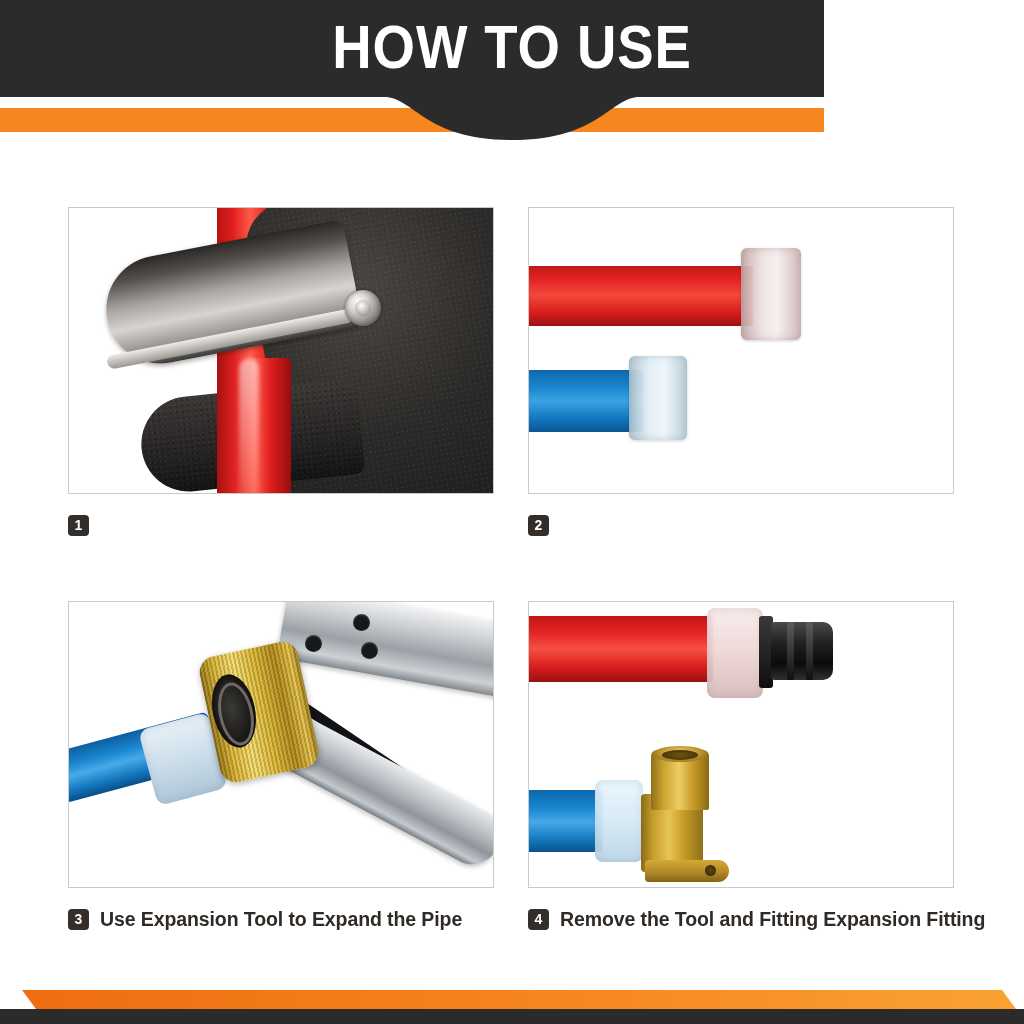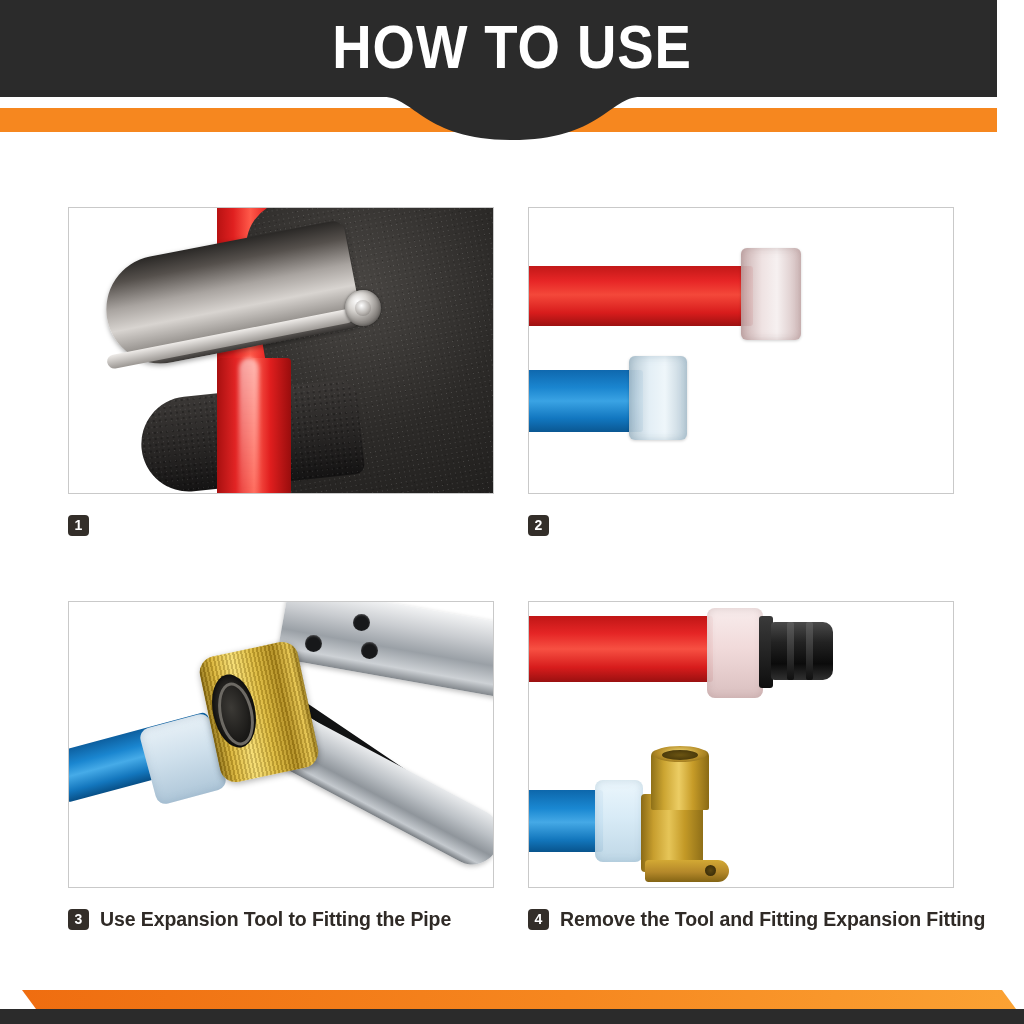--- a/index.html
+++ b/index.html
@@ -17,21 +17,21 @@
     position: relative;
     width: 1024px;
     height: 1024px;
     background: #ffffff;
   }
 
   
   .header-band {
     position: absolute;
     left: 0; top: 0;
-    width: 997px;
+    width: 824px;
     height: 148px;
     overflow: hidden;
   }
   .header-svg { display: block; }
   .header-title {
     position: absolute;
     left: 0; top: 9px;
     width: 1024px;
     text-align: center;
     color: #ffffff;
@@ -497,21 +497,21 @@
           <div class="p3-gold"></div>
           <div class="p3-gold-knurl"></div>
           <div class="p3-gold-bore"></div>
           <div class="p3-gold-ring2"></div>
           <div class="p3-hole1"></div>
           <div class="p3-hole2"></div>
           <div class="p3-hole3"></div>
         </div>
         <div class="caption">
           <div class="badge">3</div>
-          <div class="caption-text">Use Expansion Tool to Fitting the Pipe</div>
+          <div class="caption-text">Use Expansion Tool to Expand the Pipe</div>
         </div>
       </div>
 
       <div class="cell">
         <div class="photo">
           <div class="p4-red-pipe"></div>
           <div class="p4-red-ring"></div>
           <div class="p4-black-collar"></div>
           <div class="p4-black-fitting"></div>
           <div class="p4-barb1"></div>

